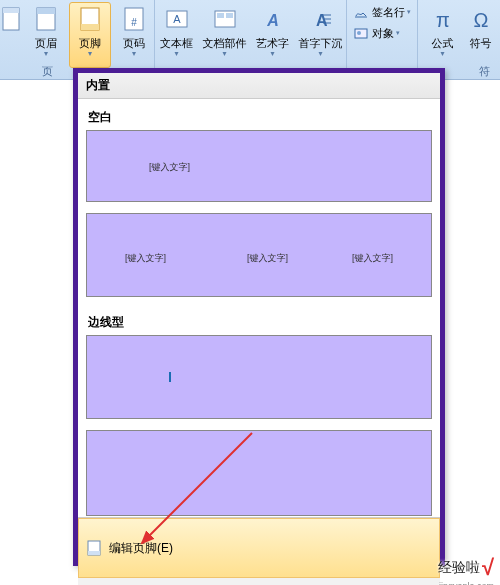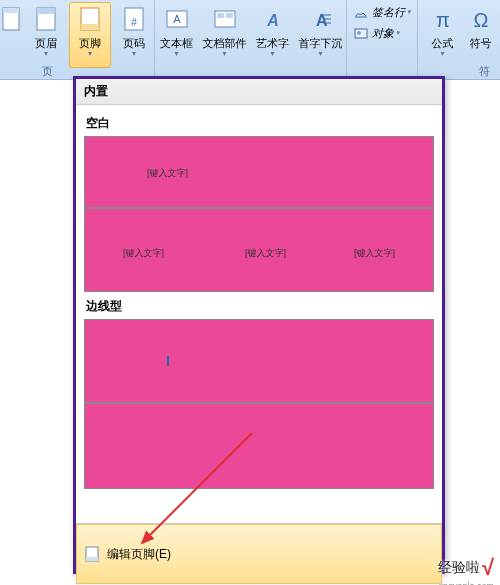--- a/index.html
+++ b/index.html
@@ -8,35 +8,35 @@
   .ribbon { background: linear-gradient(#d4e6f8, #c5dbf2); height: 80px; border-bottom: 1px solid #9db8d8; display: flex; position: relative; }
   .ribbon-group { display: flex; flex-direction: column; align-items: center; border-right: 1px solid #a8c2e0; padding: 2px 4px; }
   .btn-row { display: flex; gap: 2px; }
   .big-btn { display: flex; flex-direction: column; align-items: center; justify-content: flex-start; width: 42px; height: 66px; padding: 2px 0; border: 1px solid transparent; border-radius: 3px; cursor: pointer; }
   .big-btn.active { background: linear-gradient(#fff0c1, #ffd67a); border-color: #e8b44d; }
   .big-btn .lbl { font-size: 11px; margin-top: 2px; text-align: center; line-height: 12px; }
   .big-btn .arr { font-size: 8px; color: #5a7da8; }
   .icon-box { width: 28px; height: 30px; display: flex; align-items: center; justify-content: center; }
   
   .small-btns { display: flex; flex-direction: column; gap: 1px; padding: 2px; }
-  .small-btn { display: flex; align-items: center; height: 20px; padding: 0 4px; cursor: pointer; font-size: 11px; white-space: nowrap; border-radius: 2px; font-style: italic; }
+  .small-btn { display: flex; align-items: center; height: 20px; padding: 0 4px; cursor: pointer; font-size: 11px; white-space: nowrap; border-radius: 2px; }
   .small-btn .si { width: 16px; height: 16px; margin-right: 3px; display: flex; align-items: center; justify-content: center; }
   .small-btn .arr2 { font-size: 7px; margin-left: 2px; color: #5a7da8; }
   
   .grp-label { position: absolute; bottom: 0; font-size: 11px; color: #4a6a94; text-align: center; }
   .grp1 { left: 42px; }
   .grp2 { right: 10px; }
   
   .doc-bg { background: #fff; height: 505px; padding-top: 10px; }
   
-  .dropdown { position: absolute; left: 73px; top: 76px; width: 372px; height: 498px; background: #f6f6f6; border: 3px solid #4c1d95; box-shadow: 2px 2px 6px rgba(0,0,0,0.25); }
+  .dropdown { position: absolute; left: 73px; top: 68px; width: 372px; height: 498px; background: #f6f6f6; border: 5px solid #4c1d95; box-shadow: 2px 2px 6px rgba(0,0,0,0.25); }
   .dd-header { background: linear-gradient(#f2f2f2, #e8e8e8); padding: 4px 8px; font-weight: bold; font-size: 12px; border-bottom: 1px solid #ccc; }
   .dd-scroll { height: 418px; overflow: hidden; padding: 4px 8px; background: #fff; }
   .tpl-title { font-weight: bold; font-size: 12px; padding: 6px 2px 4px; }
-  .tpl-box { border: 1px solid #888; background: #ec4899; height: 72px; margin-bottom: 0; position: relative; }
+  .tpl-box { border: 1px solid #888; background: #c4b5fd; height: 72px; margin-bottom: 11px; position: relative; }
   .tpl-box.h84 { height: 84px; }
   .tpl-box.h86 { height: 86px; }
   .ph { font-size: 9px; color: #333; position: absolute; }
   .ph1 { left: 62px; top: 30px; }
   .ph3a { left: 38px; top: 38px; }
   .ph3b { left: 160px; top: 38px; }
   .ph3c { right: 38px; top: 38px; }
   .cursor-mark { position: absolute; left: 82px; top: 36px; width: 1px; height: 10px; border-left: 2px solid #1a6db3; }
   
   .dd-footer { border-top: 1px solid #ccc; background: #f2f2f2; }

